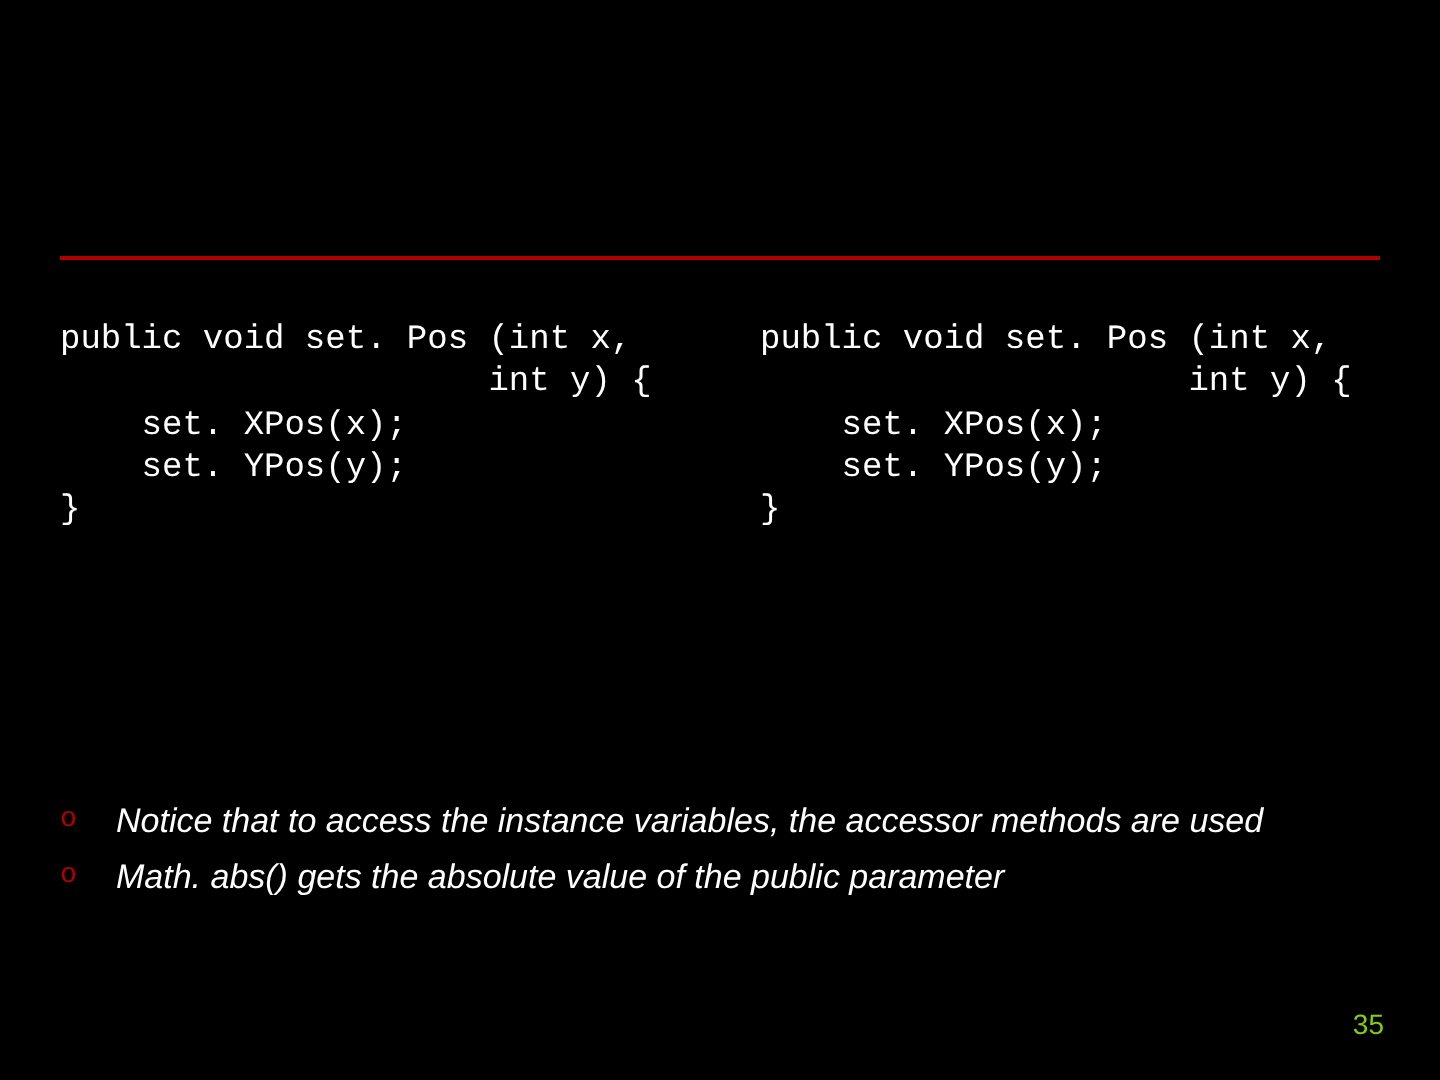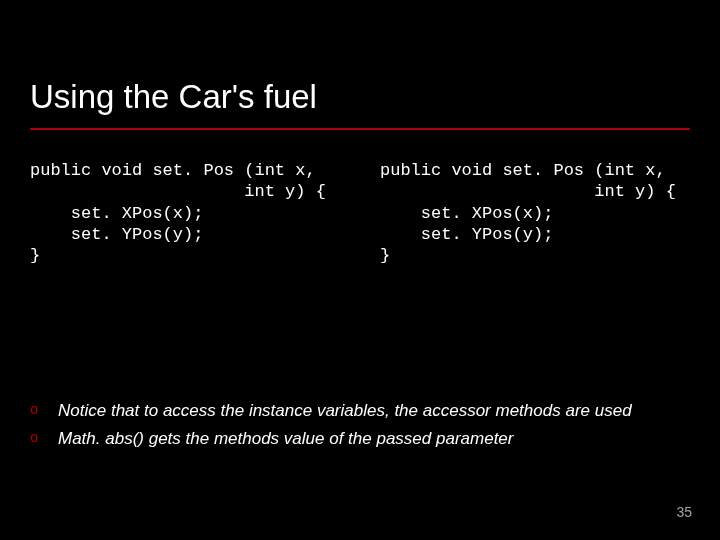--- a/index.html
+++ b/index.html
@@ -80,48 +80,47 @@
   .bullet-text {
     flex: 1;
     text-align: justify;
     font-style: italic;
   }
   .page-num {
     position: absolute;
     bottom: 20px;
     right: 28px;
     font-size: 14px;
-    color: #a3a3a3;
+    color: #84cc16;
   }
 </style>
 </head>
 <body>
 
 <div class="slide">
 
-  <div class="title">Using the Car's fuel</div>
   <div class="underline"></div>
 
   <div class="code-left">public void set. Pos (int x,
                      int y) {
     set. XPos(x);
     set. YPos(y);
 }</div>
   <div class="code-right">public void set. Pos (int x,
                      int y) {
     set. XPos(x);
     set. YPos(y);
 }</div>
 
   <div class="bullets">
     <div class="bullet-row">
       <div class="bullet-mark">o</div>
       <div class="bullet-text">Notice that to access the instance variables, the accessor methods are used</div>
     </div>
     <div class="bullet-row">
       <div class="bullet-mark">o</div>
-      <div class="bullet-text">Math. abs() gets the methods value of the passed parameter</div>
+      <div class="bullet-text">Math. abs() gets the absolute value of the public parameter</div>
     </div>
   </div>
 
   <div class="page-num">35</div>
 
 </div>
 
 </body></html>

